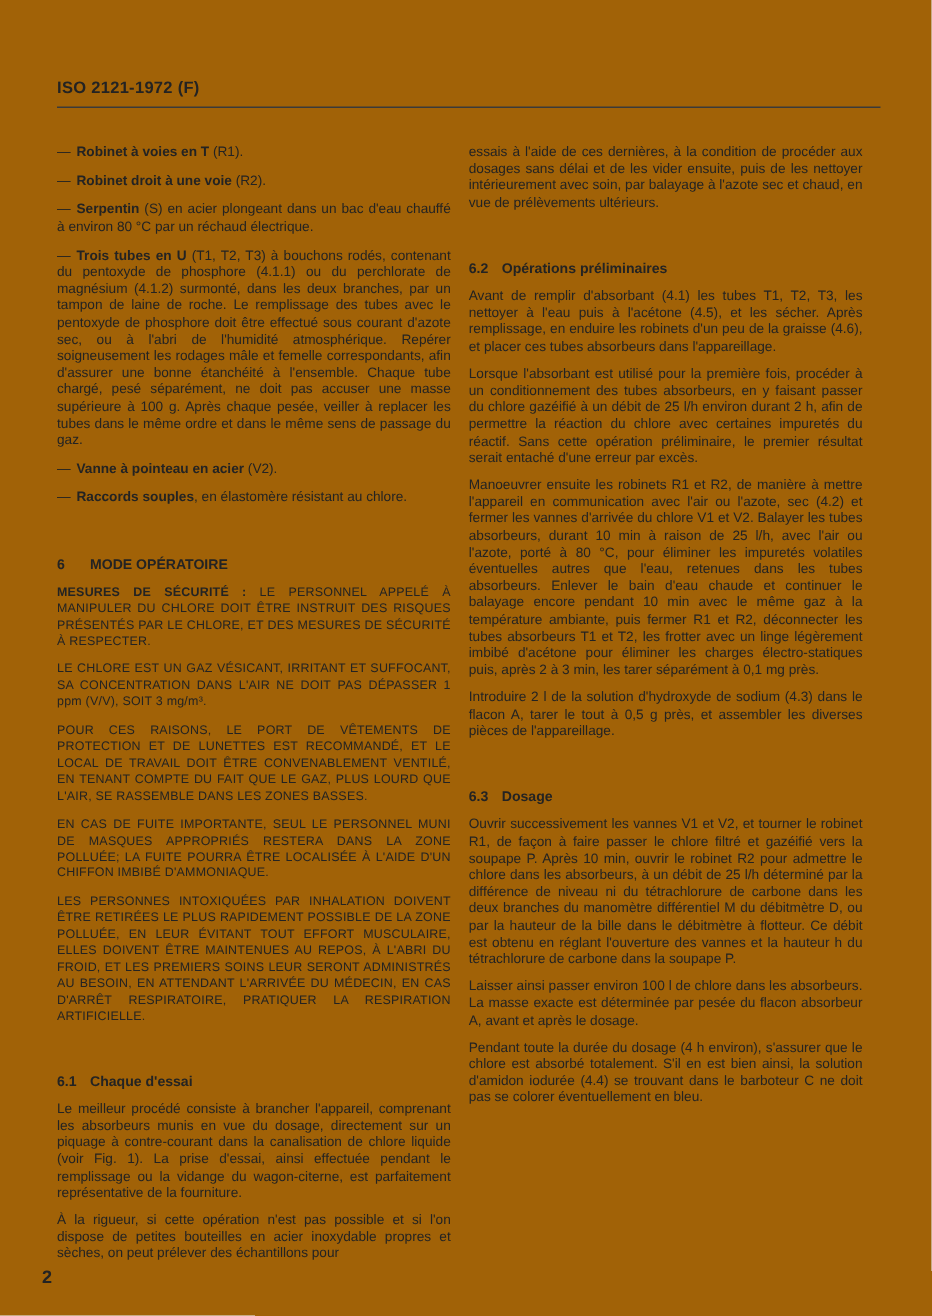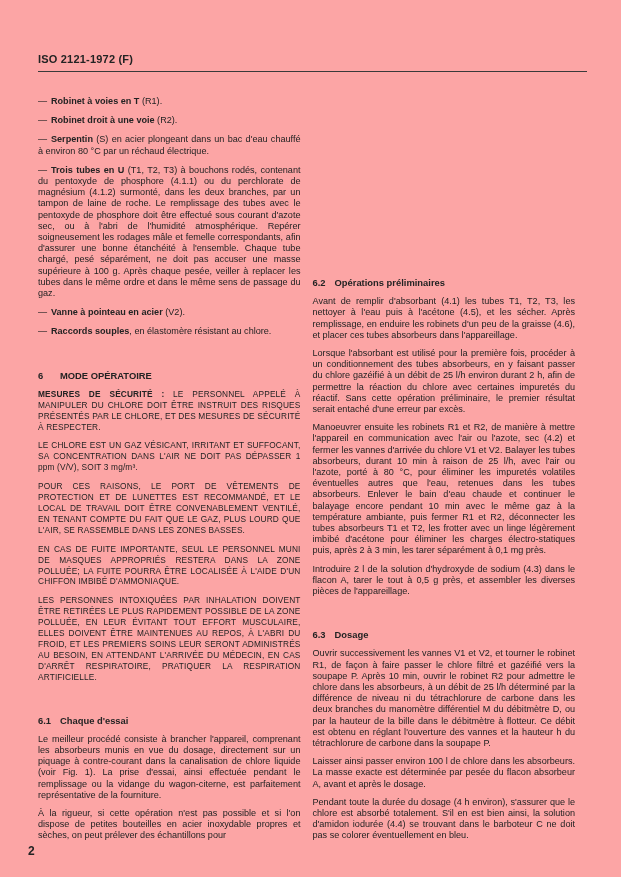--- a/index.html
+++ b/index.html
@@ -1,21 +1,21 @@
 <!DOCTYPE html>
 <html><head>
 <meta charset="utf-8">
 <style>
   * { box-sizing: border-box; }
   html, body { margin: 0; padding: 0; background: #e8e8e8; }
   .page {
     position: relative;
     width: 621px;
     height: 877px;
-    background: #fca5a5;
+    background: #a16207;
     font-family: "Liberation Sans", "DejaVu Sans", sans-serif;
     color: #232323;
     overflow: hidden;
   }
   .doc-header {
     position: absolute;
     left: 38px;
     top: 53px;
     font-size: 11px;
     font-weight: bold;
@@ -29,21 +29,21 @@
     height: 0;
     border-top: 1.2px solid #3a3a3a;
   }
   .columns {
     position: absolute;
     left: 38px;
     top: 96px;
     width: 550px;
     display: flex;
     gap: 12px;
-    align-items: flex-end;
+    align-items: flex-start;
   }
   .col {
     width: 262.5px;
     font-size: 9.1px;
     line-height: 11.2px;
     text-align: justify;
   }
   p { margin: 0 0 7px 0; }
   .bullet { margin-bottom: 8px; }
   .bullet b { font-weight: bold; }
@@ -109,20 +109,21 @@
 
       <h3><span class="hnum">6.1</span><span>Chaque d'essai</span></h3>
 
       <p>Le meilleur procédé consiste à brancher l'appareil, comprenant les absorbeurs munis en vue du dosage, directement sur un piquage à contre-courant dans la canalisation de chlore liquide (voir Fig. 1). La prise d'essai, ainsi effectuée pendant le remplissage ou la vidange du wagon-citerne, est parfaitement représentative de la fourniture.</p>
       <p>À la rigueur, si cette opération n'est pas possible et si l'on dispose de petites bouteilles en acier inoxydable propres et sèches, on peut prélever des échantillons pour</p>
 
     </div>
 
     <div class="col">
 
+      <p>essais à l'aide de ces dernières, à la condition de procéder aux dosages sans délai et de les vider ensuite, puis de les nettoyer intérieurement avec soin, par balayage à l'azote sec et chaud, en vue de prélèvements ultérieurs.</p>
 
       <h3><span class="hnum">6.2</span><span>Opérations préliminaires</span></h3>
 
       <p>Avant de remplir d'absorbant (4.1) les tubes T1, T2, T3, les nettoyer à l'eau puis à l'acétone (4.5), et les sécher. Après remplissage, en enduire les robinets d'un peu de la graisse (4.6), et placer ces tubes absorbeurs dans l'appareillage.</p>
       <p>Lorsque l'absorbant est utilisé pour la première fois, procéder à un conditionnement des tubes absorbeurs, en y faisant passer du chlore gazéifié à un débit de 25 l/h environ durant 2 h, afin de permettre la réaction du chlore avec certaines impuretés du réactif. Sans cette opération préliminaire, le premier résultat serait entaché d'une erreur par excès.</p>
       <p>Manoeuvrer ensuite les robinets R1 et R2, de manière à mettre l'appareil en communication avec l'air ou l'azote, sec (4.2) et fermer les vannes d'arrivée du chlore V1 et V2. Balayer les tubes absorbeurs, durant 10 min à raison de 25 l/h, avec l'air ou l'azote, porté à 80 °C, pour éliminer les impuretés volatiles éventuelles autres que l'eau, retenues dans les tubes absorbeurs. Enlever le bain d'eau chaude et continuer le balayage encore pendant 10 min avec le même gaz à la température ambiante, puis fermer R1 et R2, déconnecter les tubes absorbeurs T1 et T2, les frotter avec un linge légèrement imbibé d'acétone pour éliminer les charges électro-statiques puis, après 2 à 3 min, les tarer séparément à 0,1 mg près.</p>
       <p>Introduire 2 l de la solution d'hydroxyde de sodium (4.3) dans le flacon A, tarer le tout à 0,5 g près, et assembler les diverses pièces de l'appareillage.</p>
 
       <h3><span class="hnum">6.3</span><span>Dosage</span></h3>
 

